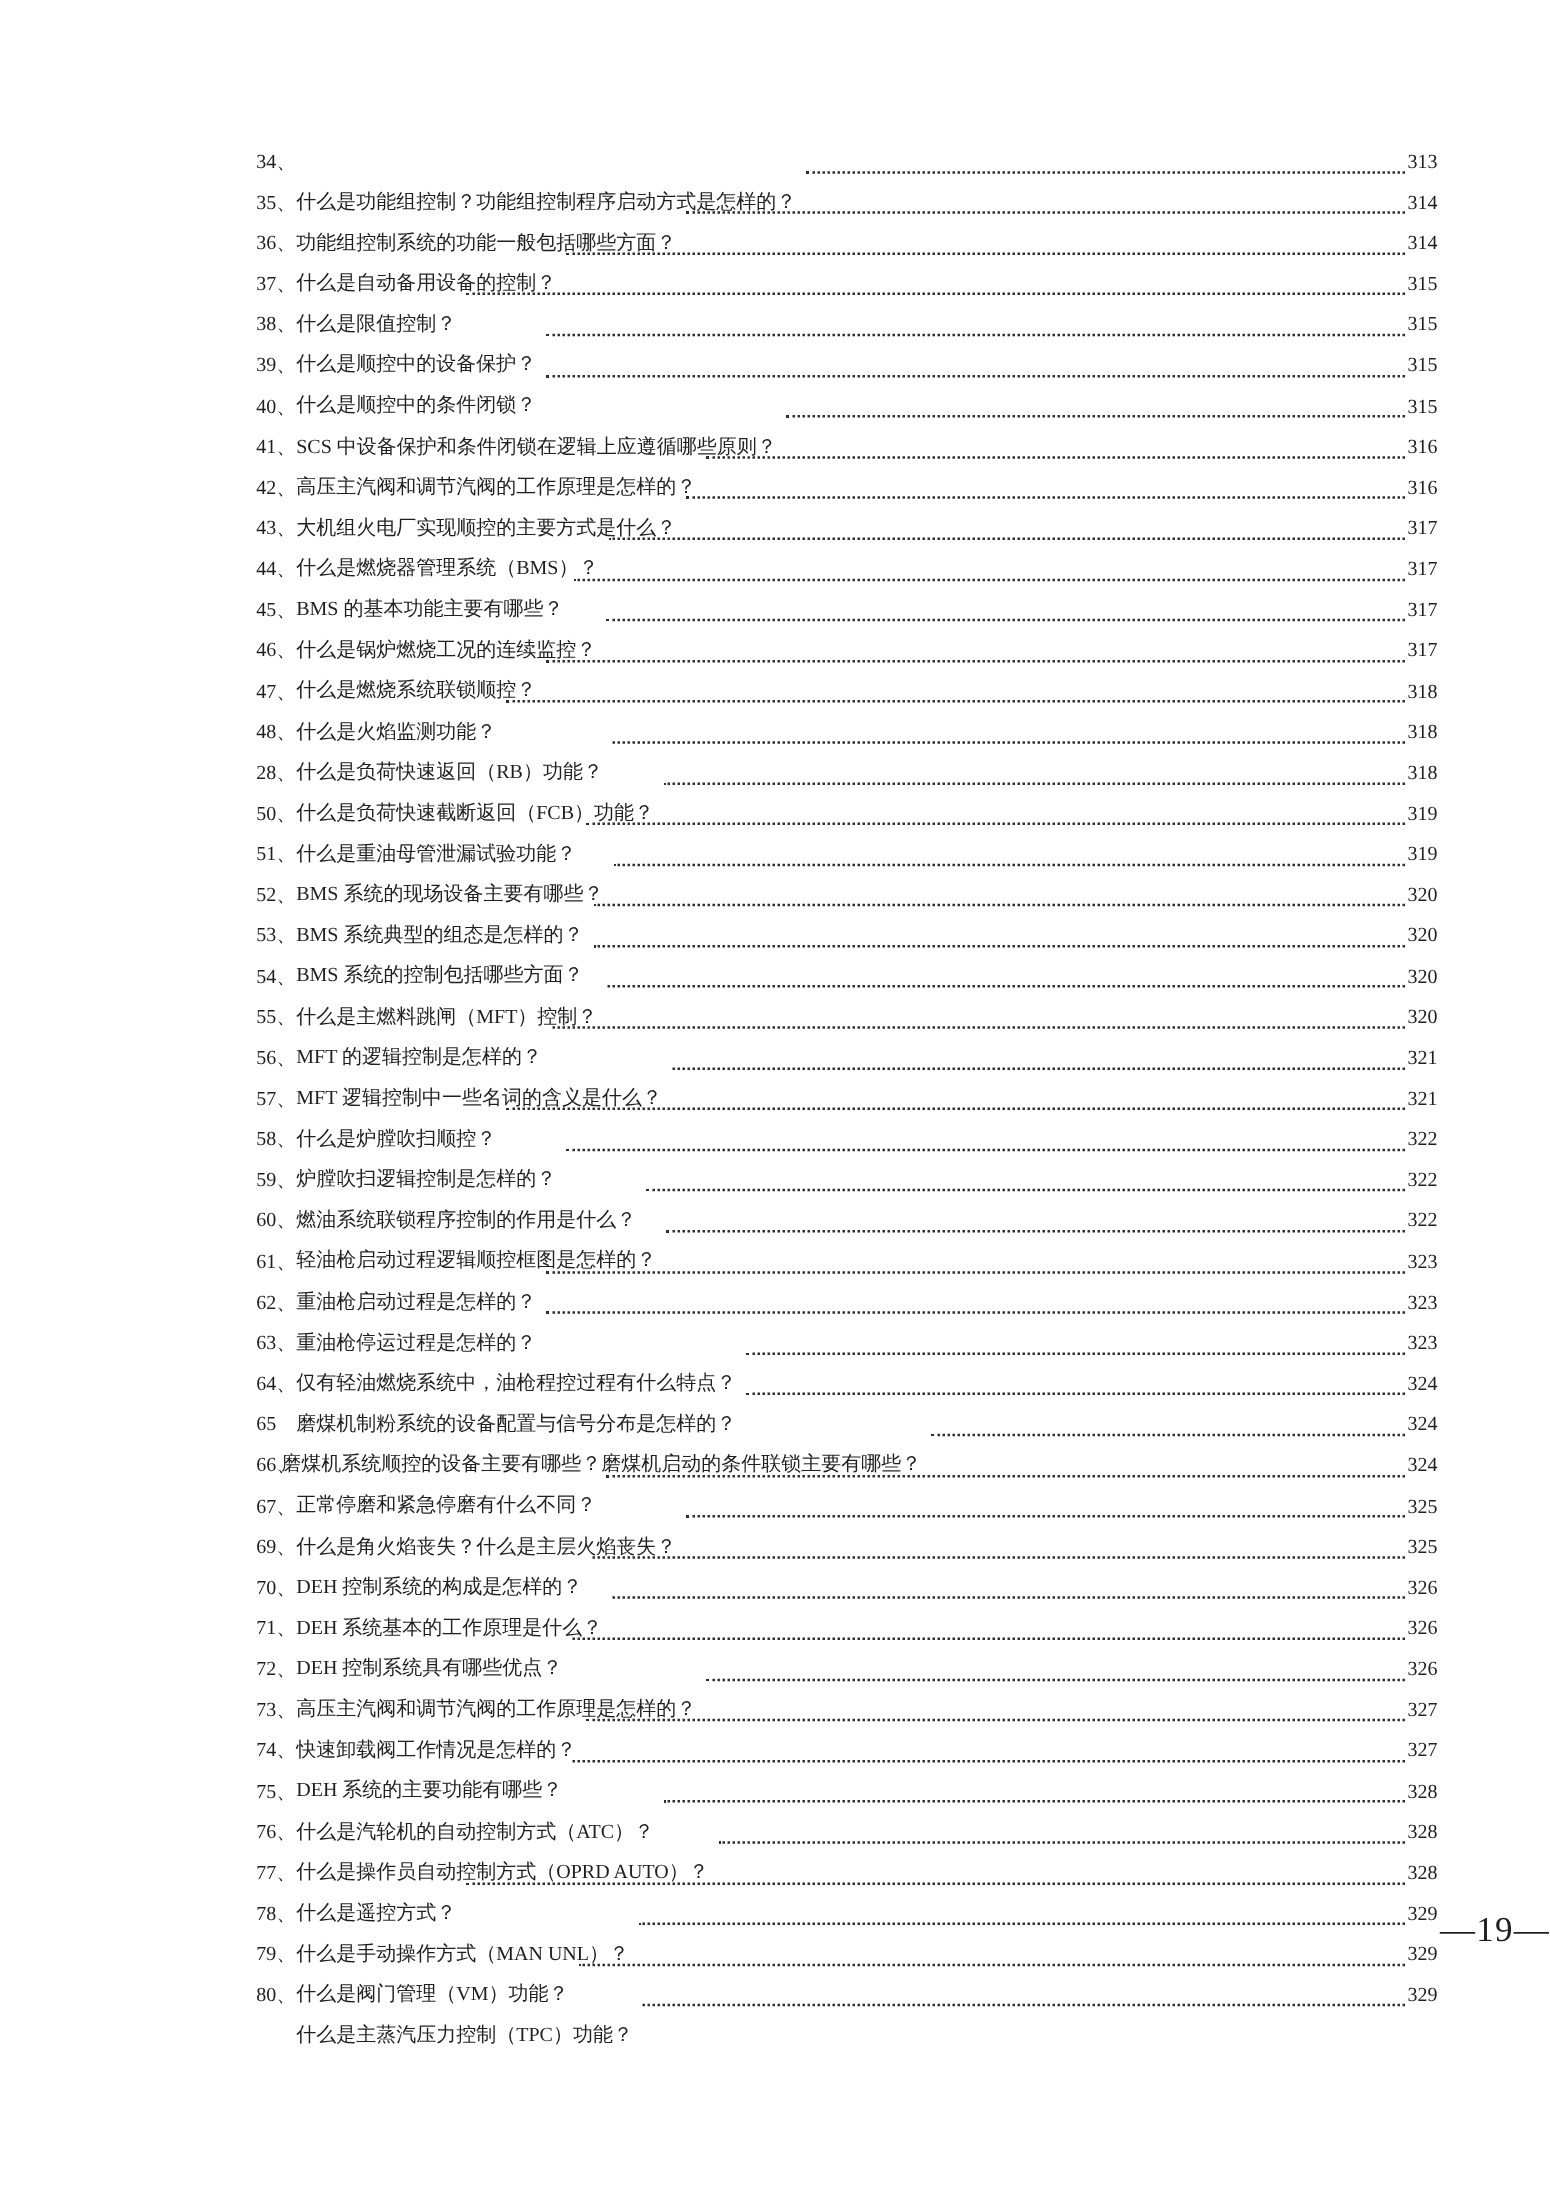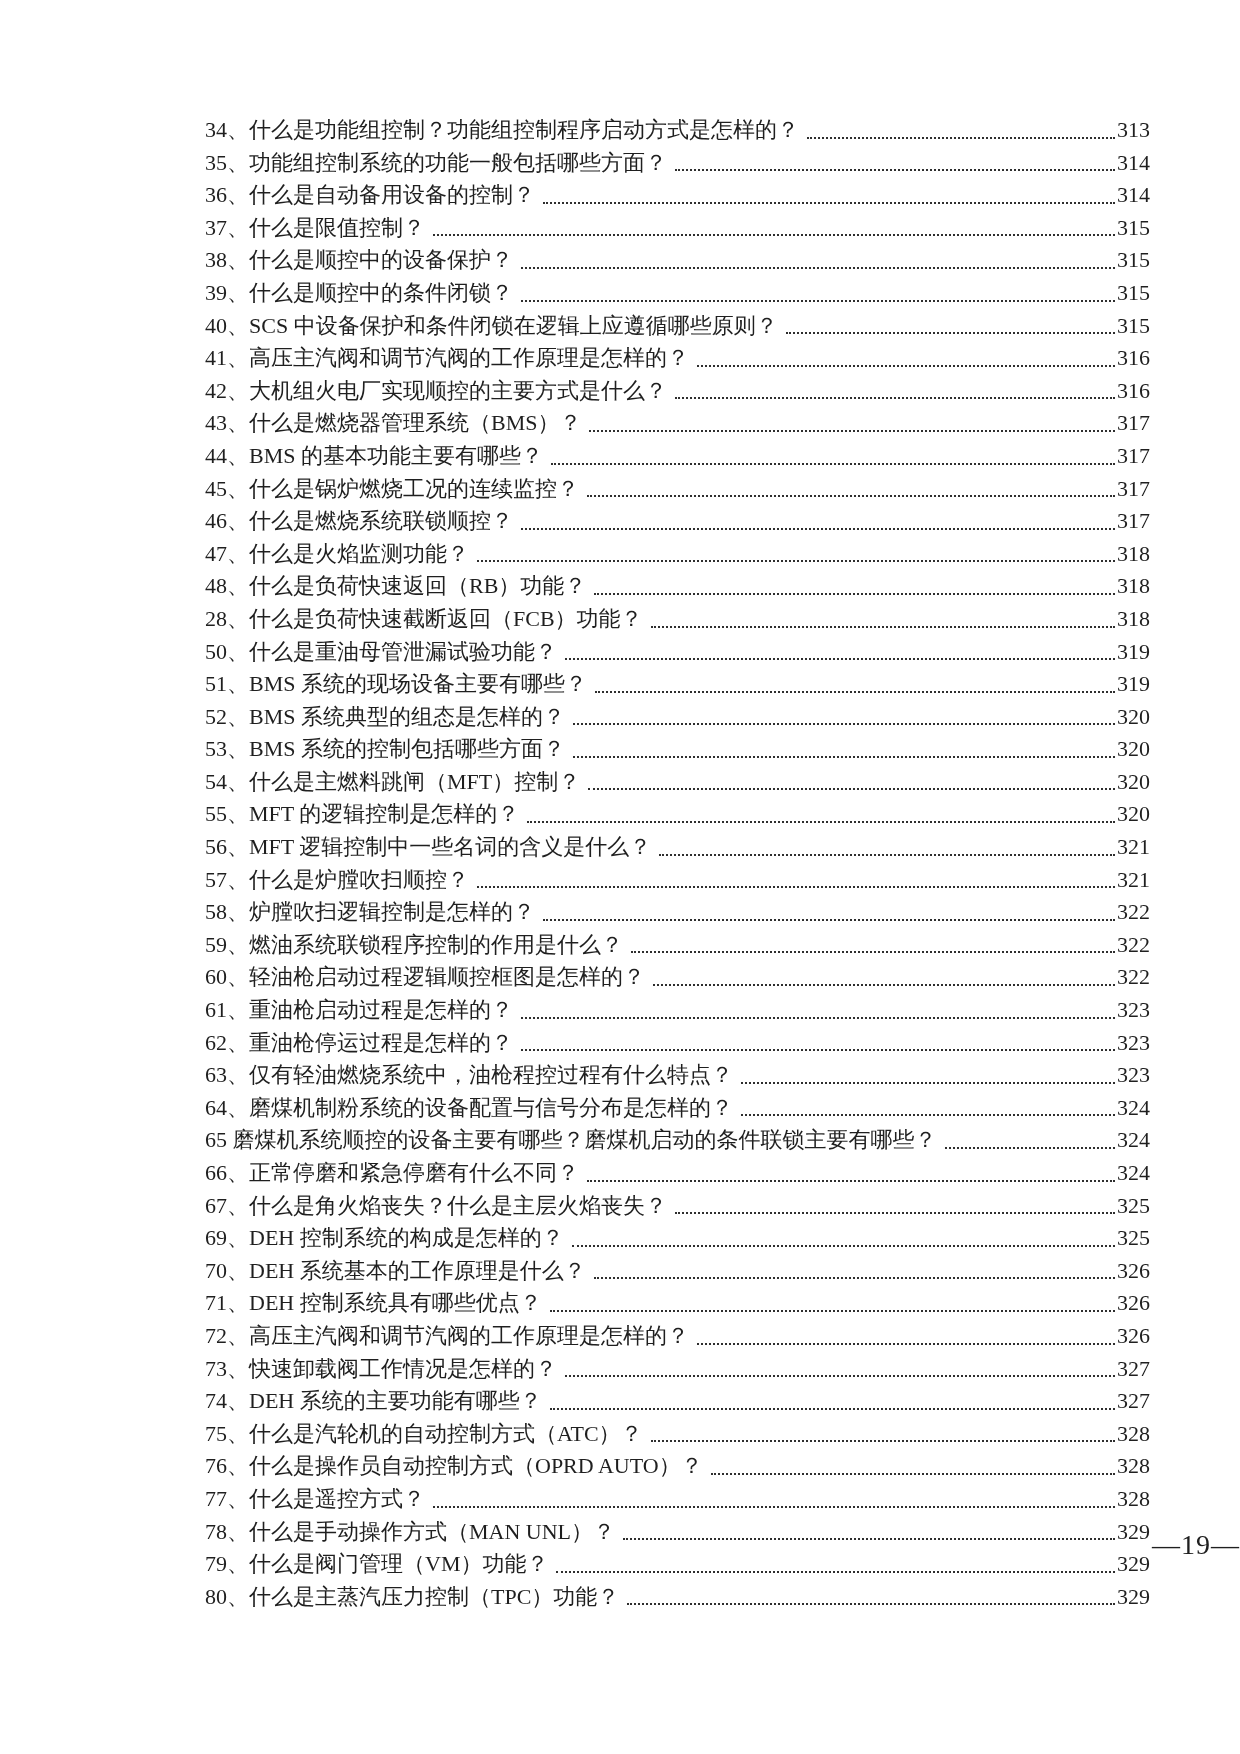--- a/index.html
+++ b/index.html
@@ -19,31 +19,32 @@
   .toc {
     position: absolute;
     left: 205px;
     right: 90px;
     top: 114px;
   }
   .toc-row {
     display: flex;
     height: 32.6px;
     line-height: 32.6px;
-    font-size: 22px;
+    font-size: 16px;
     white-space: nowrap;
   }
   .toc-row .no {
     white-space: pre;
   }
   .toc-row .sep {
     white-space: pre;
   }
   .toc-row .title {
     white-space: pre;
+    margin-top: 32px;
   }
   .toc-row .leader {
     flex: 1 1 auto;
     min-width: 12px;
     align-self: flex-end;
     margin: 0 2px 8px 8px;
     border-bottom: 2px dotted #2e2e2e;
   }
   .toc-row .page-num {
     white-space: pre;

